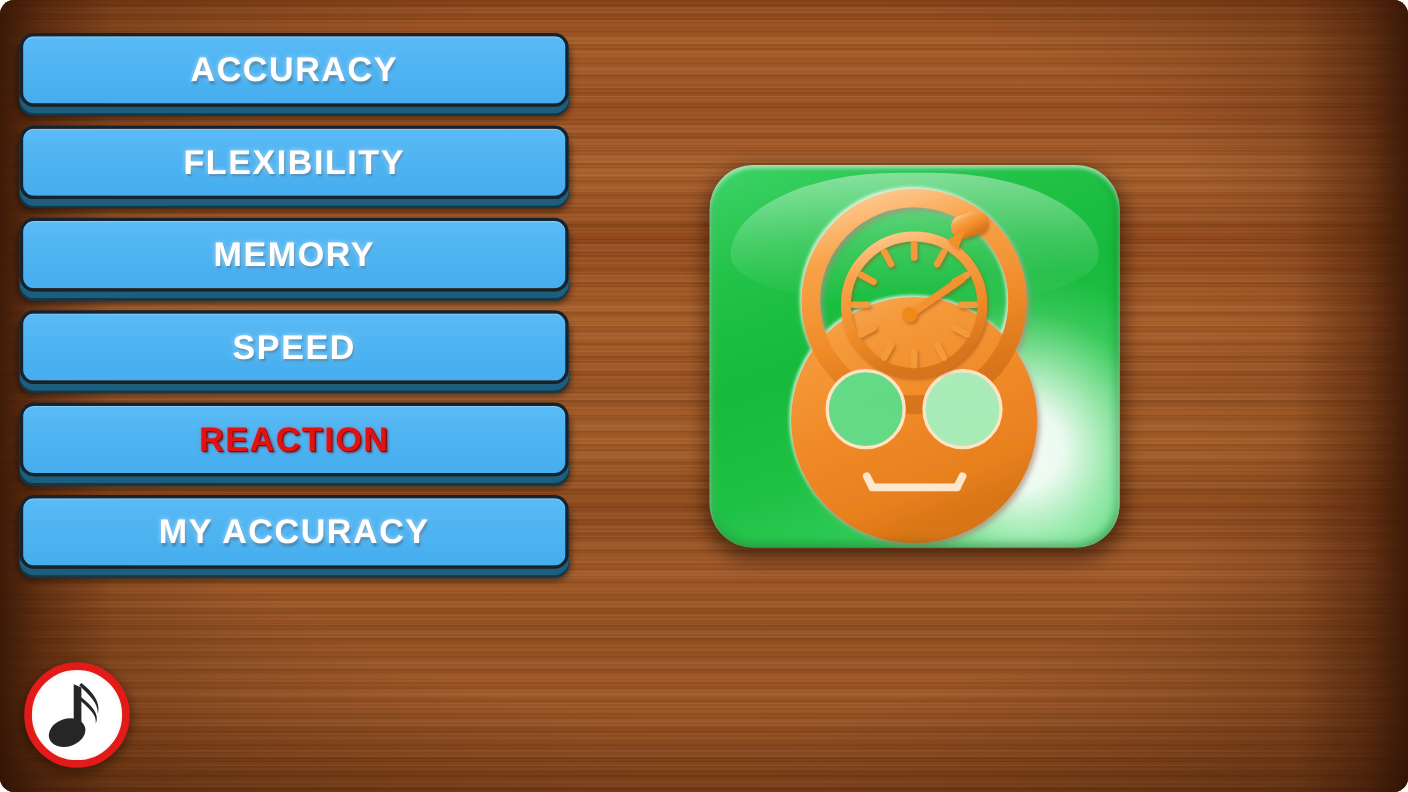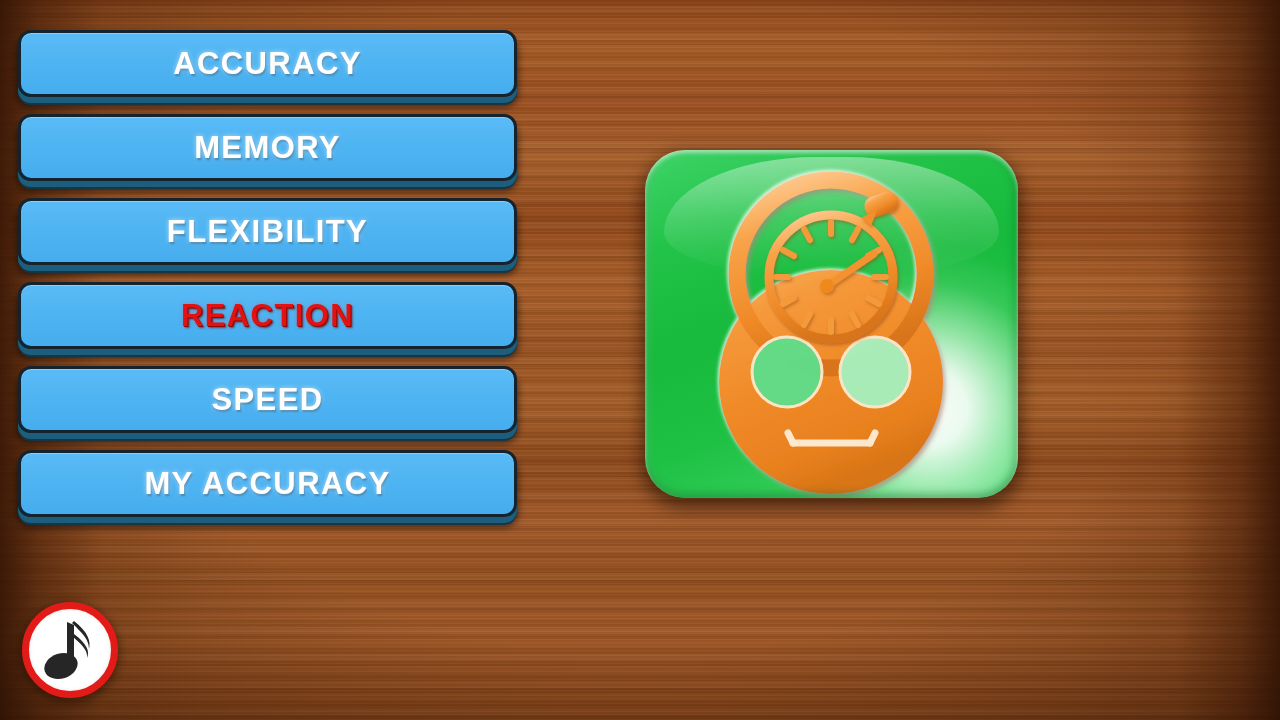--- a/index.html
+++ b/index.html
@@ -10,20 +10,21 @@
     overflow: hidden;
     font-family: "Liberation Sans", sans-serif;
   }
 
   #screen {
     position: relative;
     width: 1280px;
     height: 720px;
     overflow: hidden;
     background-color: #9A4E1E;
+    border-radius: 13px;
   }
 
   
   .wood-base {
     position: absolute;
     inset: 0;
     background:
       linear-gradient(90deg,
         rgba(60,24,6,0.92) 0%,
         rgba(78,32,8,0.55) 3%,
@@ -228,33 +229,33 @@
   <div class="wood-base"></div>
   <div class="wood-vignette"></div>
 
   <div id="menu">
 
     <div class="menu-button">
       <span class="menu-button-label">ACCURACY</span>
     </div>
 
     <div class="menu-button">
+      <span class="menu-button-label">FLEXIBILITY</span>
+    </div>
+
+    <div class="menu-button">
       <span class="menu-button-label">MEMORY</span>
     </div>
 
     <div class="menu-button">
-      <span class="menu-button-label">FLEXIBILITY</span>
+      <span class="menu-button-label">SPEED</span>
     </div>
 
     <div class="menu-button">
       <span class="menu-button-label active">REACTION</span>
-    </div>
-
-    <div class="menu-button">
-      <span class="menu-button-label">SPEED</span>
     </div>
 
     <div class="menu-button">
       <span class="menu-button-label">MY ACCURACY</span>
     </div>
 
   </div>
 
   <div id="icon-panel">
     <div class="panel-green"></div>

